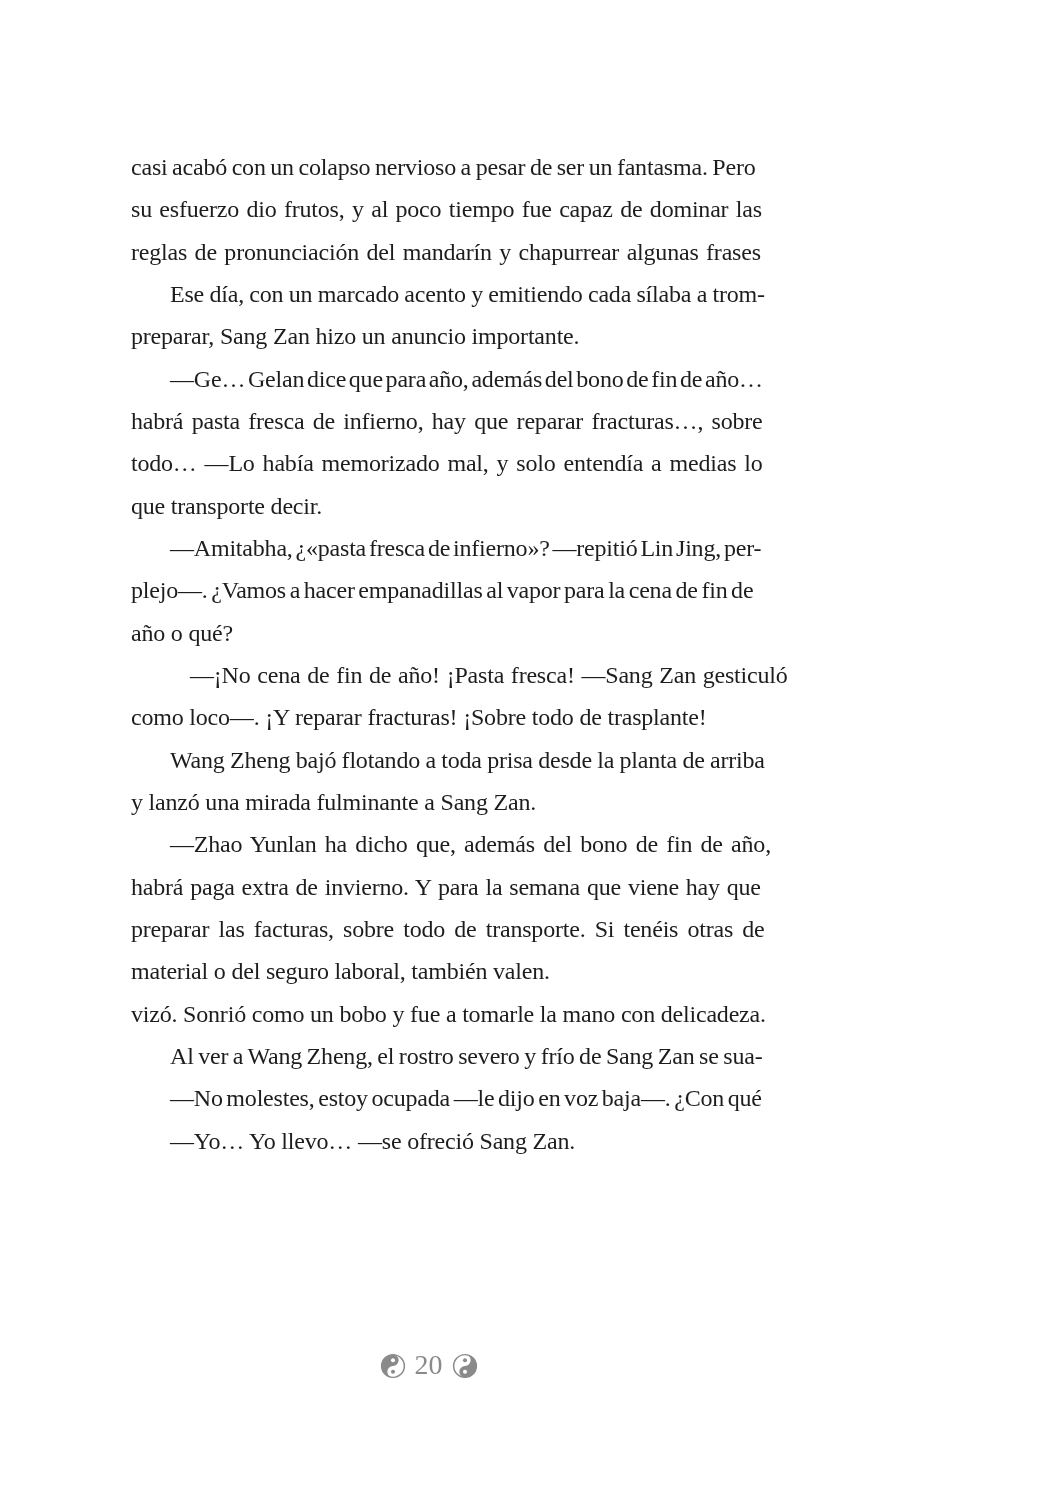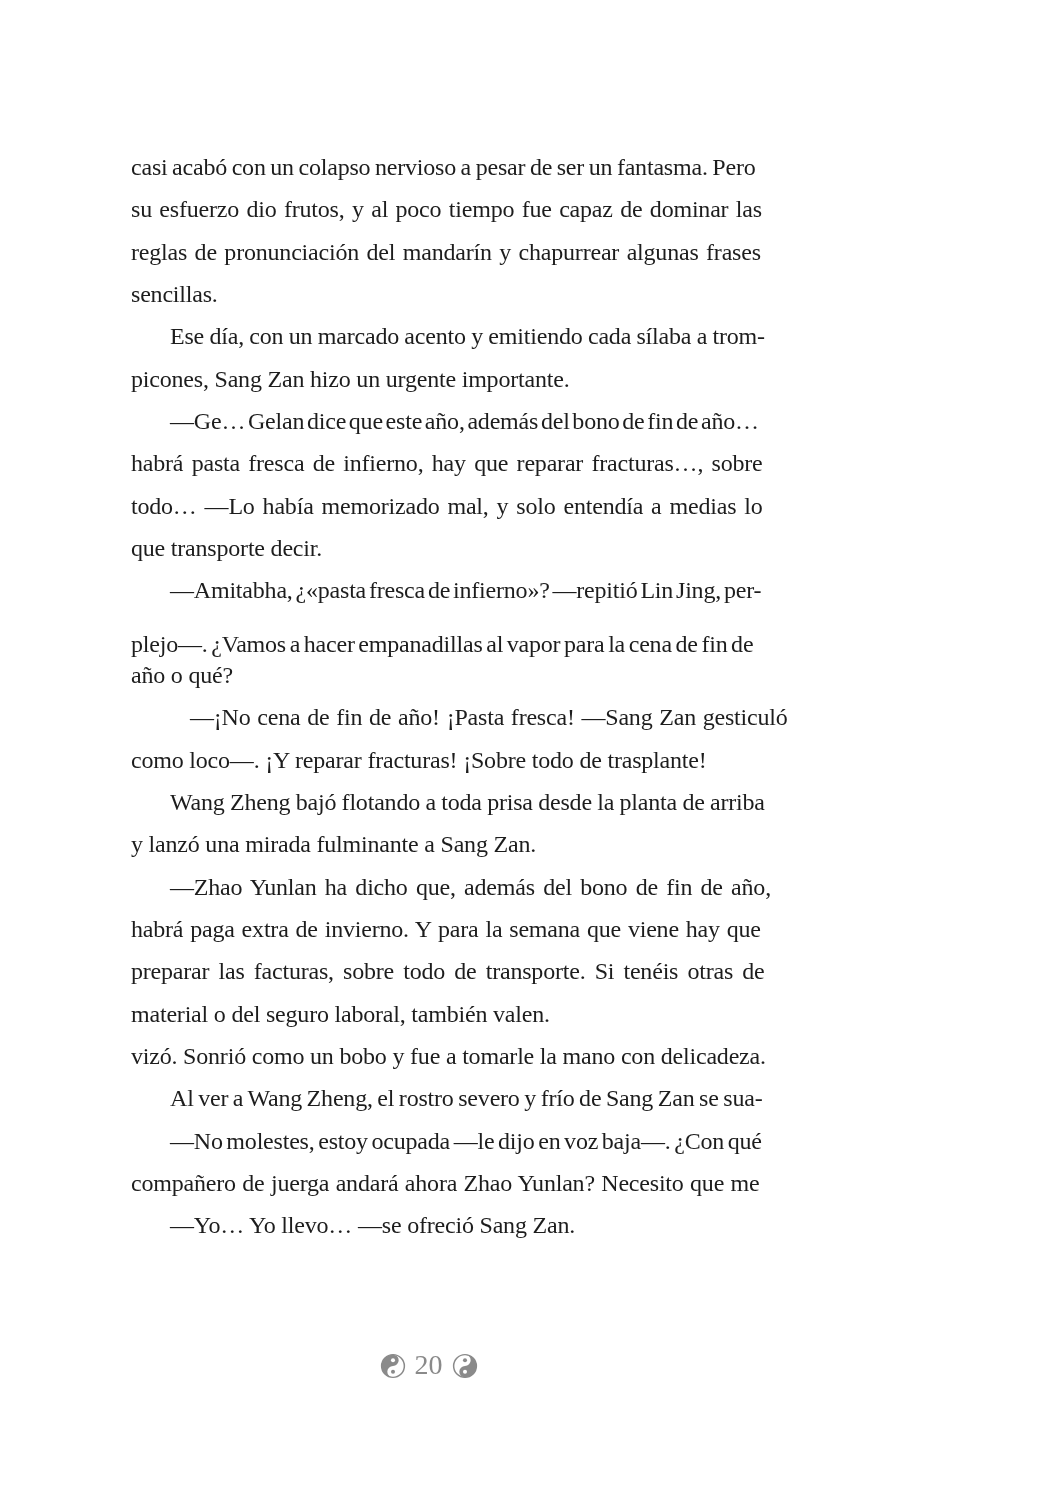--- a/index.html
+++ b/index.html
@@ -67,35 +67,34 @@
 </head>
 <body>
 
 <div class="page">
 
   <div class="text-block">
       <div class="paragraph">
         <div class="line justify"><span class="lt" style="word-spacing: -1.21224px;">casi acabó con un colapso nervioso a pesar de ser un fantasma. Pero</span></div>
         <div class="line justify"><span class="lt" style="word-spacing: 1.61979px;">su esfuerzo dio frutos, y al poco tiempo fue capaz de dominar las</span></div>
         <div class="line justify"><span class="lt" style="word-spacing: 1.69531px;">reglas de pronunciación del mandarín y chapurrear algunas frases</span></div>
-        <div class="line"><span class="lt">sencillas.</span></div>
       </div>
       <div class="paragraph">
         <div class="line first-indent justify"><span class="lt" style="word-spacing: -0.414773px;">Ese día, con un marcado acento y emitiendo cada sílaba a trom-</span></div>
-        <div class="line"><span class="lt">picones, Sang Zan hizo un urgente importante.</span></div>
+        <div class="line"><span class="lt">preparar, Sang Zan hizo un anuncio importante.</span></div>
       </div>
       <div class="paragraph">
-        <div class="line first-indent justify"><span class="lt" style="word-spacing: -3.07943px;">—Ge… Gelan dice que este año, además del bono de fin de año…</span></div>
+        <div class="line first-indent justify"><span class="lt" style="word-spacing: -3.07943px;">—Ge… Gelan dice que para año, además del bono de fin de año…</span></div>
         <div class="line justify"><span class="lt" style="word-spacing: 2.53819px;">habrá pasta fresca de infierno, hay que reparar fracturas…, sobre</span></div>
         <div class="line justify"><span class="lt" style="word-spacing: 2.14375px;">todo… —Lo había memorizado mal, y solo entendía a medias lo</span></div>
         <div class="line"><span class="lt">que transporte decir.</span></div>
       </div>
       <div class="paragraph">
         <div class="line first-indent justify"><span class="lt" style="word-spacing: -2.93359px;">—Amitabha, ¿«pasta fresca de infierno»? —repitió Lin Jing, per-</span></div>
-        <div class="line justify"><span class="lt" style="word-spacing: -2.16276px; margin-top: 11px;">plejo—. ¿Vamos a hacer empanadillas al vapor para la cena de fin de</span></div>
+        <div class="line justify"><span class="lt" style="word-spacing: -2.16276px;">plejo—. ¿Vamos a hacer empanadillas al vapor para la cena de fin de</span></div>
         <div class="line"><span class="lt">año o qué?</span></div>
       </div>
       <div class="paragraph">
         <div class="line first-indent justify"><span class="lt" style="word-spacing: 0.95625px; margin-left: 20px;">—¡No cena de fin de año! ¡Pasta fresca! —Sang Zan gesticuló</span></div>
         <div class="line"><span class="lt">como loco—. ¡Y reparar fracturas! ¡Sobre todo de trasplante!</span></div>
       </div>
       <div class="paragraph">
         <div class="line first-indent justify"><span class="lt" style="word-spacing: -0.40483px;">Wang Zheng bajó flotando a toda prisa desde la planta de arriba</span></div>
         <div class="line"><span class="lt">y lanzó una mirada fulminante a Sang Zan.</span></div>
       </div>
@@ -104,21 +103,20 @@
         <div class="line justify"><span class="lt" style="word-spacing: 1.11068px;">habrá paga extra de invierno. Y para la semana que viene hay que</span></div>
         <div class="line justify"><span class="lt" style="word-spacing: 3.37812px;">preparar las facturas, sobre todo de transporte. Si tenéis otras de</span></div>
         <div class="line"><span class="lt">material o del seguro laboral, también valen.</span></div>
       </div>
       <div class="paragraph">
         <div class="line"><span class="lt">vizó. Sonrió como un bobo y fue a tomarle la mano con delicadeza.</span></div>
         <div class="line first-indent justify"><span class="lt" style="word-spacing: -1.20536px;">Al ver a Wang Zheng, el rostro severo y frío de Sang Zan se sua-</span></div>
       </div>
       <div class="paragraph">
         <div class="line first-indent justify"><span class="lt" style="word-spacing: -2.16562px; text-align: center;">—No molestes, estoy ocupada —le dijo en voz baja—. ¿Con qué</span></div>
-        <div class="line justify"><span class="lt" style="word-spacing: 0.623264px;">compañero de juerga andará ahora Zhao Yunlan? Necesito que me</span></div>
       </div>
       <div class="paragraph">
         <div class="line first-indent"><span class="lt">—Yo… Yo llevo… —se ofreció Sang Zan.</span></div>
       </div>
     </div>
 
   <div class="footer">
     <span class="ornament">
       <svg viewBox="0 0 32 32" aria-hidden="true">
         <circle cx="16" cy="16" r="13" fill="#ffffff" stroke="#8a8a8a" stroke-width="1.7"></circle>

